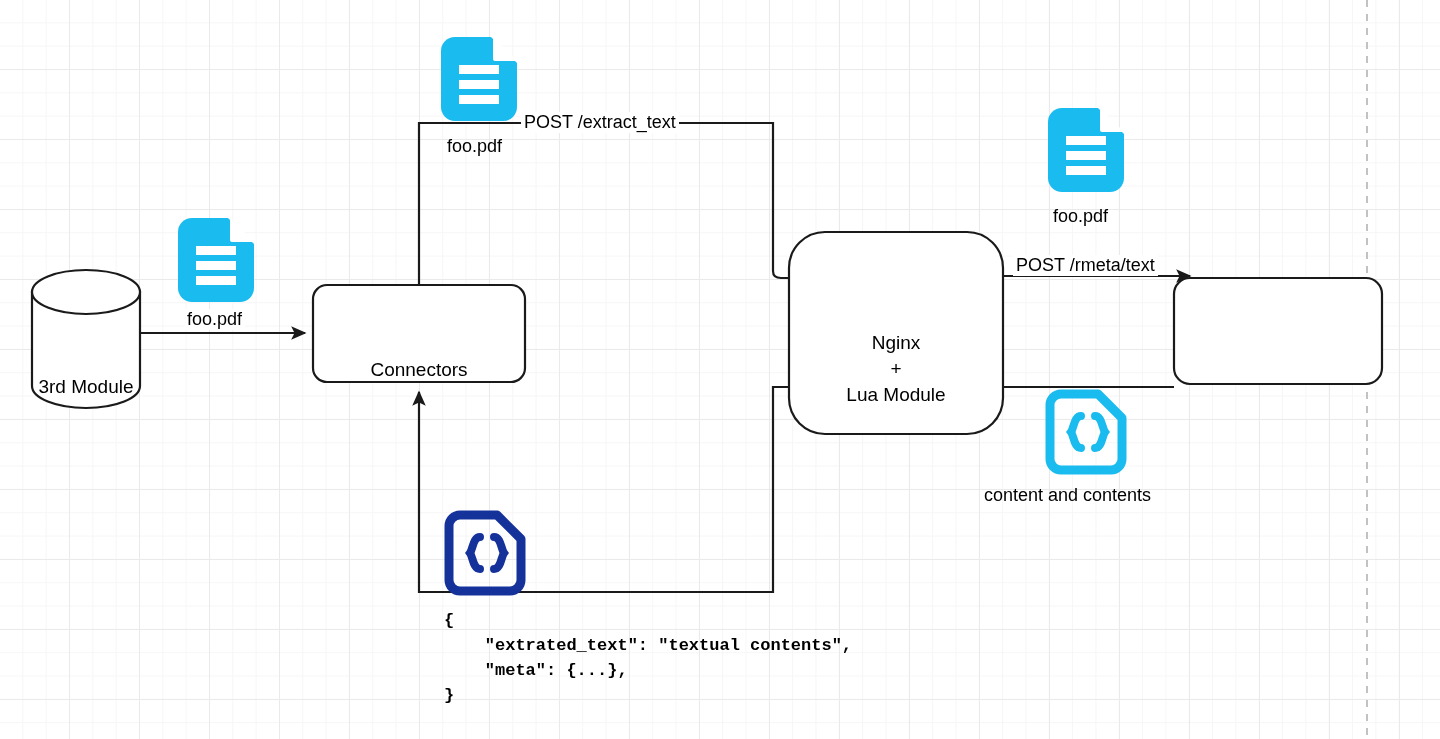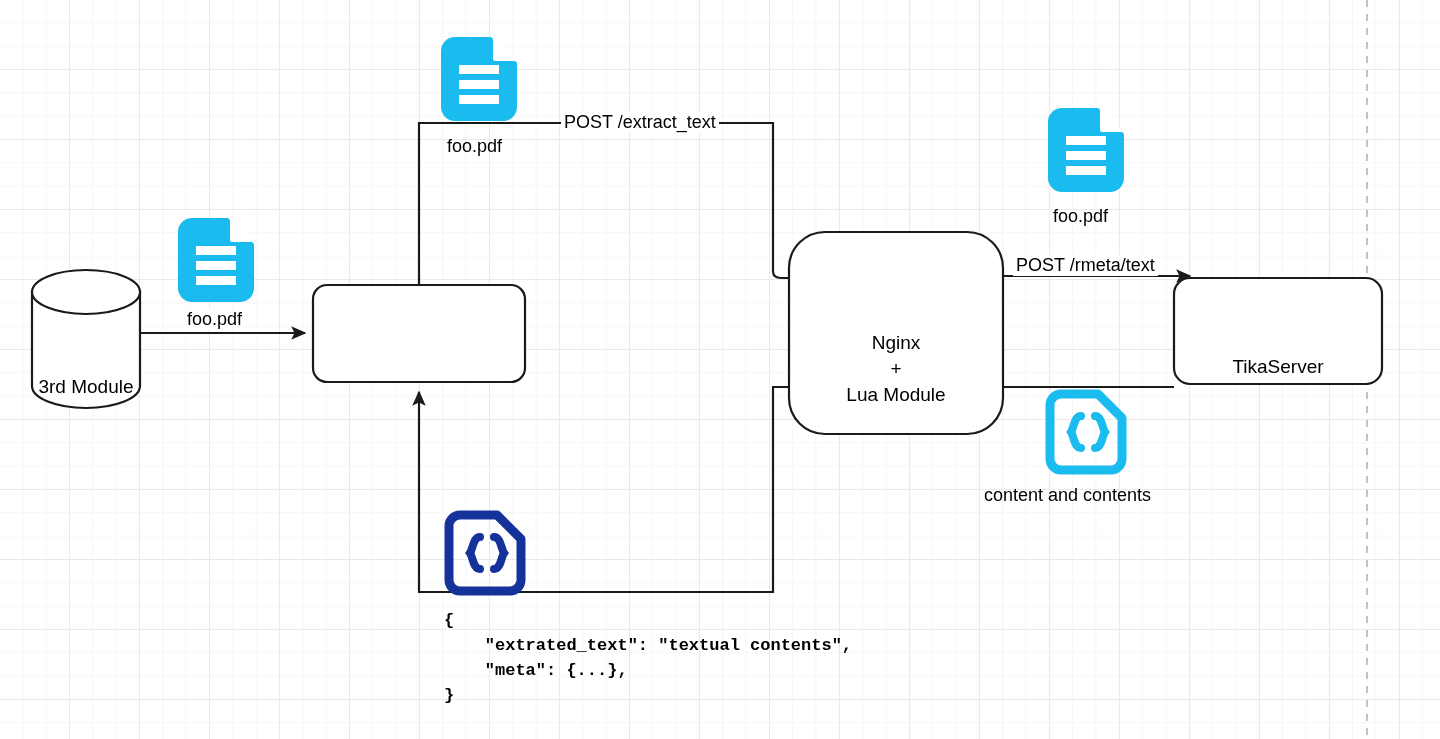--- a/index.html
+++ b/index.html
@@ -152,30 +152,30 @@
   <div class="icon" style="left:1043px; top:388px; width:86px; height:88px;">
     <svg viewBox="0 0 86 88" width="86" height="88" xmlns="http://www.w3.org/2000/svg">
       <path d="M7 17 A11 11 0 0 1 18 6 L55 6 L79 30 L79 71 A11 11 0 0 1 68 82 L18 82 A11 11 0 0 1 7 71 Z" fill="none" stroke="#1ABCEF" stroke-width="9" stroke-linejoin="round"></path>
       <path d="M38 28 C 31 28 31 40 28 44 C 31 48 31 60 38 60" fill="none" stroke="#1ABCEF" stroke-width="8" stroke-linecap="round"></path>
       <path d="M52 28 C 59 28 59 40 62 44 C 59 48 59 60 52 60" fill="none" stroke="#1ABCEF" stroke-width="8" stroke-linecap="round"></path>
     </svg>
   </div>
 
   <div class="node-label" style="left:32px; top:338px; width:108px;">3rd Module</div>
 
+  <div class="node-label" style="left:313px; top:321px; width:212px;">Connectors</div>
 
   <div class="node-label" style="left:789px; top:294px; width:214px;">Nginx
 +
 Lua Module</div>
 
-  <div class="node-label" style="left:1174px; top:318px; width:208px;">TikaServer</div>
 
   <div class="edge-label" style="left:184px; top:309px;">foo.pdf</div>
 
-  <div class="edge-label" style="left:561px; top:112px;">POST /extract_text</div>
+  <div class="edge-label" style="left:521px; top:112px;">POST /extract_text</div>
 
   <div class="edge-label" style="left:1013px; top:255px;">POST /rmeta/text</div>
 
   <div class="icon-label" style="left:447px; top:136px;">foo.pdf</div>
 
   <div class="icon-label" style="left:1053px; top:206px;">foo.pdf</div>
 
   <div class="icon-label" style="left:984px; top:485px;">content and contents</div>
 
   <div class="code-block" style="left:444px; top:608px;">{

